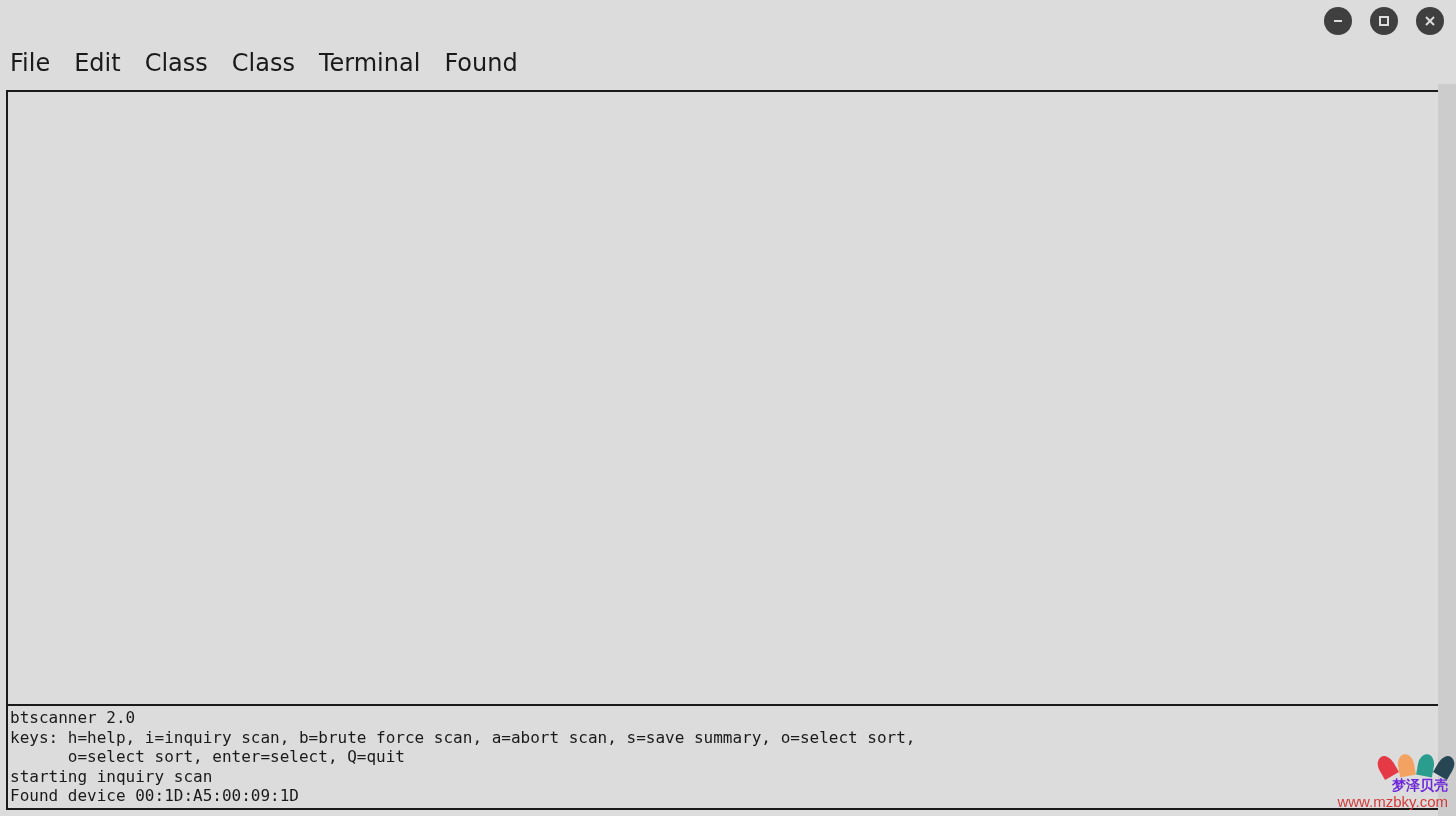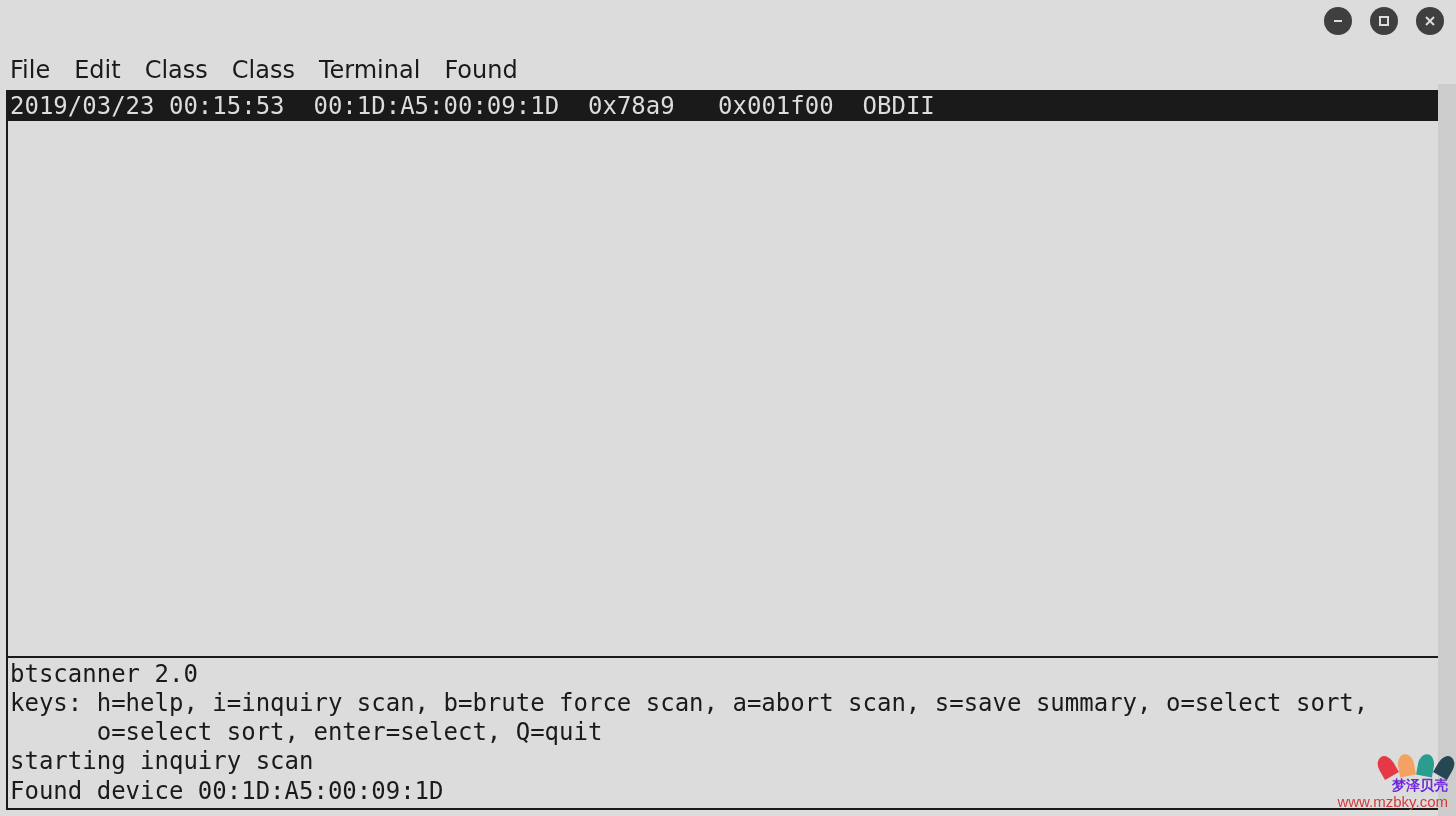--- a/index.html
+++ b/index.html
@@ -35,21 +35,21 @@
       cursor: pointer;
     }
     .win-btn svg {
       width: 14px;
       height: 14px;
     }
     .menubar {
       height: 42px;
       background: #dcdcdc;
       display: flex;
-      align-items: flex-end;
+      align-items: center;
       padding: 0 10px;
       font-family: "DejaVu Sans", "Liberation Sans", sans-serif;
       font-size: 24px;
       color: #1a1a1a;
       gap: 24px;
     }
     .menubar span {
       cursor: pointer;
     }
     .terminal-body {
@@ -76,21 +76,21 @@
     .data-row {
       background: #1a1a1a;
       color: #dcdcdc;
       white-space: pre;
       padding: 0 0 0 2px;
     }
     .status-panel {
       border: 2px solid #1a1a1a;
       border-top: none;
       background: #dcdcdc;
-      font-size: 24px;
+      font-size: 16px;
       line-height: 1.22;
       color: #1a1a1a;
       padding: 2px 0 2px 2px;
       white-space: pre;
     }
     .scrollbar {
       position: absolute;
       right: 0;
       top: 84px;
       bottom: 0;
@@ -146,21 +146,20 @@
   <span>File</span>
   <span>Edit</span>
   <span>Class</span>
   <span>Class</span>
   <span>Terminal</span>
   <span>Found</span>
 </div>
 
 <div class="terminal-body">
   <div class="main-panel">
-    <div class="data-row"><span>2019/03/23 00:15:53</span>  <span>00:1D:A5:00:09:1D</span>  <span>0x78a9</span>   <span>0x001f00</span>  <span>OBDII</span></div>
   </div>
   <div class="status-panel"><span>btscanner 2.0</span>
 <span>keys: h=help, i=inquiry scan, b=brute force scan, a=abort scan, s=save summary, o=select sort,</span>
 <span>      o=select sort, enter=select, Q=quit</span>
 <span>starting inquiry scan</span>
 <span>Found device 00:1D:A5:00:09:1D</span></div>
 </div>
 
 <div class="scrollbar"></div>
 

